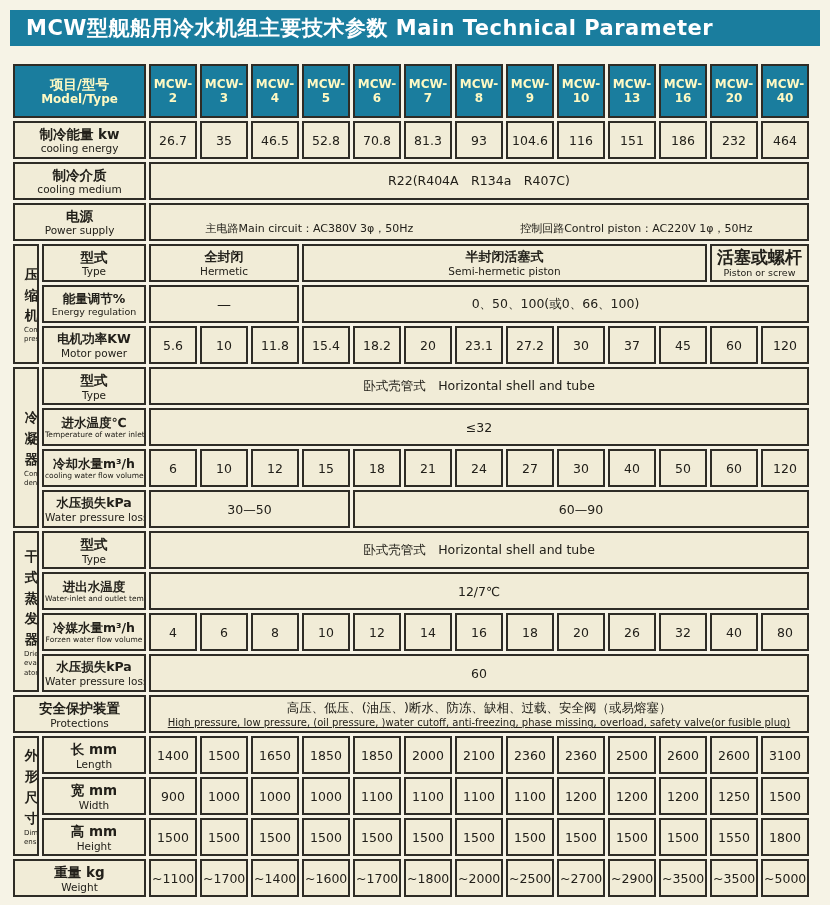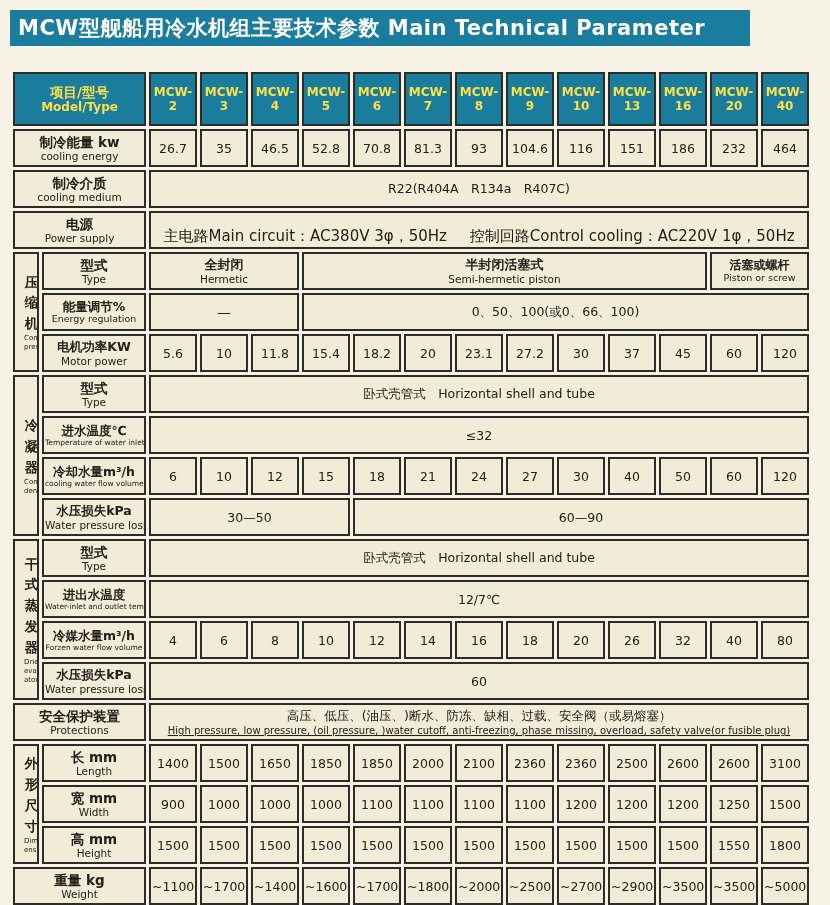--- a/index.html
+++ b/index.html
@@ -5,63 +5,63 @@
   html,body { margin:0; padding:0; }
   body {
     font-family: "DejaVu Sans", "Liberation Sans", sans-serif;
     background:#ffffff;
   }
   .page {
     width:830px; height:905px; box-sizing:border-box;
     background:#f6f3e6; padding:10px; overflow:hidden;
   }
   .title-bar {
-    width:740px; height:36px; box-sizing:border-box;
+    width:810px; height:36px; box-sizing:border-box;
     background:#1a7d9e; color:#ffffff;
     font-size:21px; font-weight:bold;
-    line-height:36px; padding-left:8px;
+    line-height:36px; padding-left:16px;
     letter-spacing:0.5px;
-    margin-bottom:23px;
+    margin-bottom:15px;
     white-space:nowrap;
   }
   table.spec {
     border-collapse:separate; border-spacing:3px;
     table-layout:fixed; width:802px;
   }
   td, th {
     box-sizing:border-box;
     border:2px solid #2e2c26;
     background:#f1ecd7;
     text-align:center; vertical-align:middle;
     padding:1px 1px;
     height:38px;
     color:#22201a;
     overflow:hidden;
   }
   th {
-    background:#1a7d9e; color:#fde047;
+    background:#1a7d9e; color:#fef9c3;
     font-weight:bold; font-size:12px;
     height:54px;
   }
   .zh   { display:block; font-size:13.5px; font-weight:bold; line-height:1.25; white-space:nowrap; }
   .en   { display:block; font-size:10.5px; line-height:1.15; white-space:nowrap; }
   .en-tiny { display:block; font-size:7.5px; line-height:1.2; white-space:nowrap; }
   .val  { font-size:12.5px; }
   .grp  { padding:2px 9px; }
   .grp .vchar {
     display:inline-block; width:1.1em;
     font-size:13.5px; font-weight:bold;
     word-break:break-all; line-height:1.55;
   }
   .grp .ven {
     display:block; font-size:7px; line-height:1.3;
     word-break:normal; white-space:normal;
   }
   .twoline .zh { font-size:13px; }
-  .flexline { display:flex; justify-content:space-around; align-items:flex-start; font-size:15px;margin-top:12px; }
+  .flexline { display:flex; justify-content:space-around; align-items:flex-start; font-size:11px;margin-top:12px; }
   .prot-zh { display:block; font-size:12.5px; line-height:1.4; white-space:nowrap; }
   .prot-en { display:block; font-size:10px;  line-height:1.3; white-space:nowrap;text-decoration:underline; }
   .dash { font-size:14px; }
 </style>
 </head>
 <body>
 
 <div class="page">
 
   <div class="title-bar">MCW型舰船用冷水机组主要技术参数 Main Technical Parameter</div>
@@ -135,21 +135,21 @@
     </tr>
 
     <tr>
       <td colspan="2">
         <span class="zh">电源</span>
         <span class="en">Power supply</span>
       </td>
       <td colspan="13">
         <div class="flexline">
           <span>主电路Main circuit：AC380V 3φ，50Hz</span>
-          <span>控制回路Control cooling：AC220V 1φ，50Hz</span>
+          <span>控制回路Control piston：AC220V 1φ，50Hz</span>
         </div>
       </td>
     </tr>
 
     <tr>
       <td class="grp" rowspan="3">
         <span class="vchar">压缩机</span>
         <span class="ven">Com- pressor</span>
       </td>
       <td>
@@ -158,21 +158,21 @@
       </td>
       <td colspan="3" class="twoline">
         <span class="zh">全封闭</span>
         <span class="en">Hermetic</span>
       </td>
       <td colspan="8" class="twoline">
         <span class="zh">半封闭活塞式</span>
         <span class="en">Semi-hermetic piston</span>
       </td>
       <td colspan="2" class="twoline">
-        <span class="zh" style="font-size:12px">活塞或螺杆</span>
+        <span class="zh" style="font-size:17px">活塞或螺杆</span>
         <span class="en" style="font-size:9.5px">Piston or screw</span>
       </td>
     </tr>
 
     <tr>
       <td>
         <span class="zh" style="font-size:12.5px">能量调节%</span>
         <span class="en" style="font-size:9.5px">Energy regulation</span>
       </td>
       <td colspan="3" class="dash">—</td>

